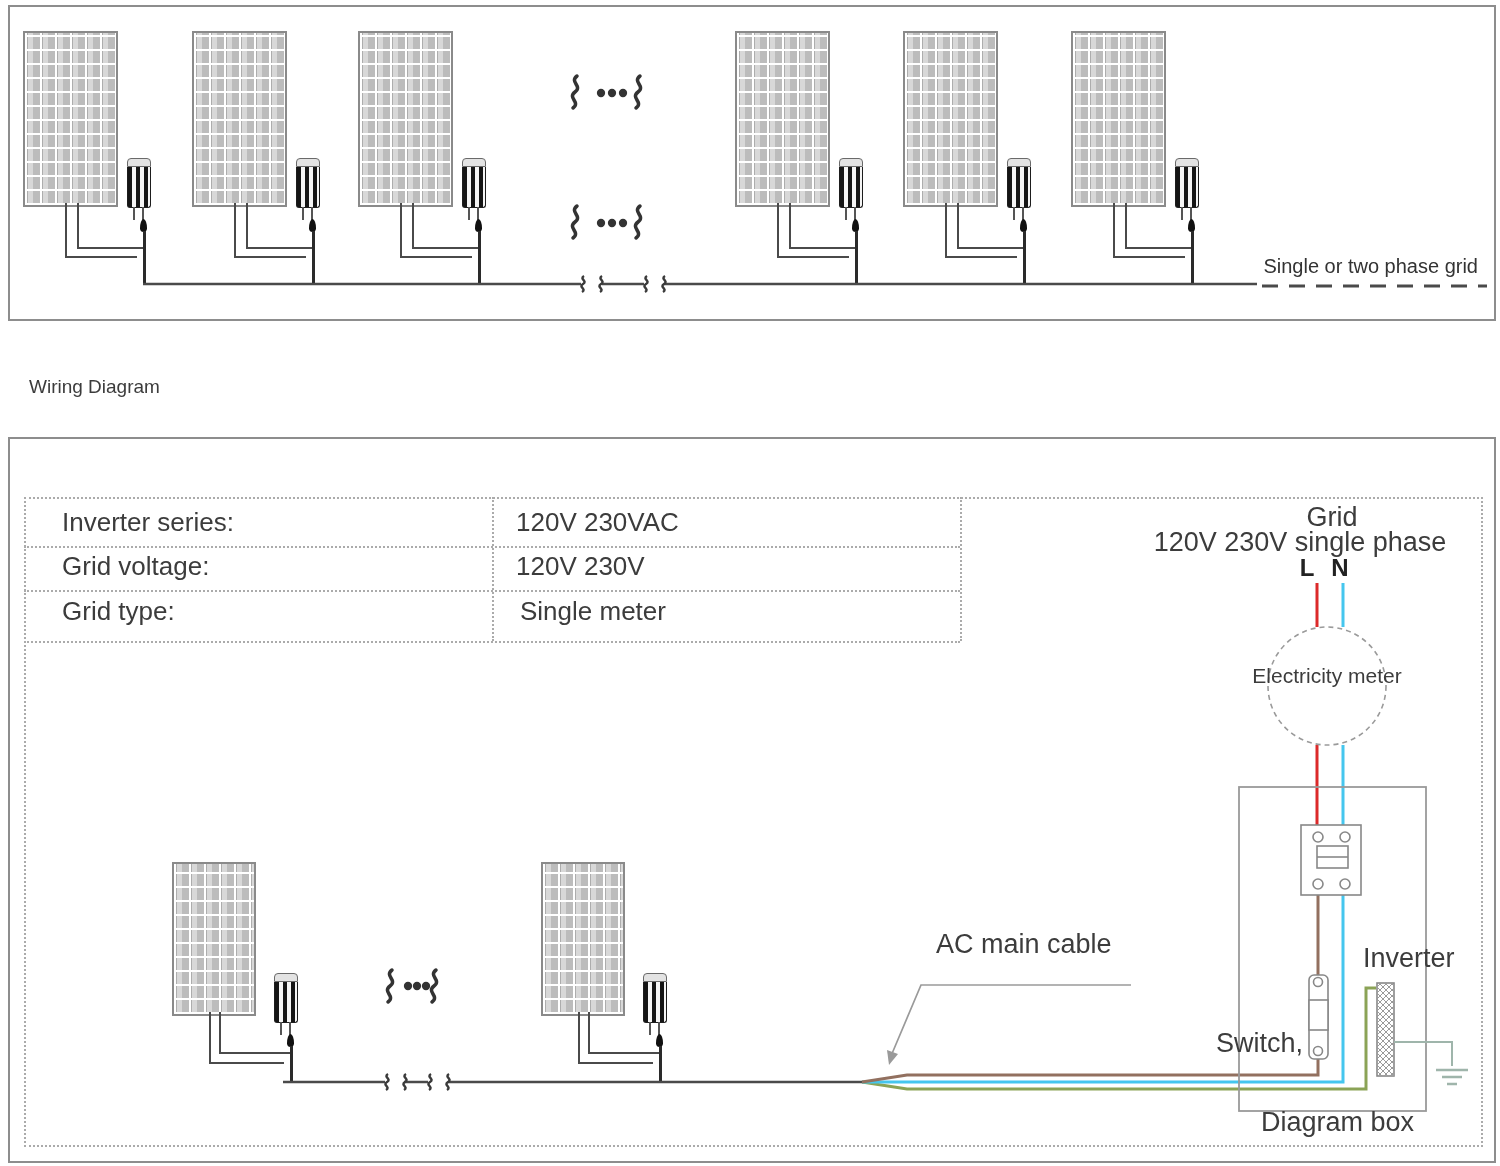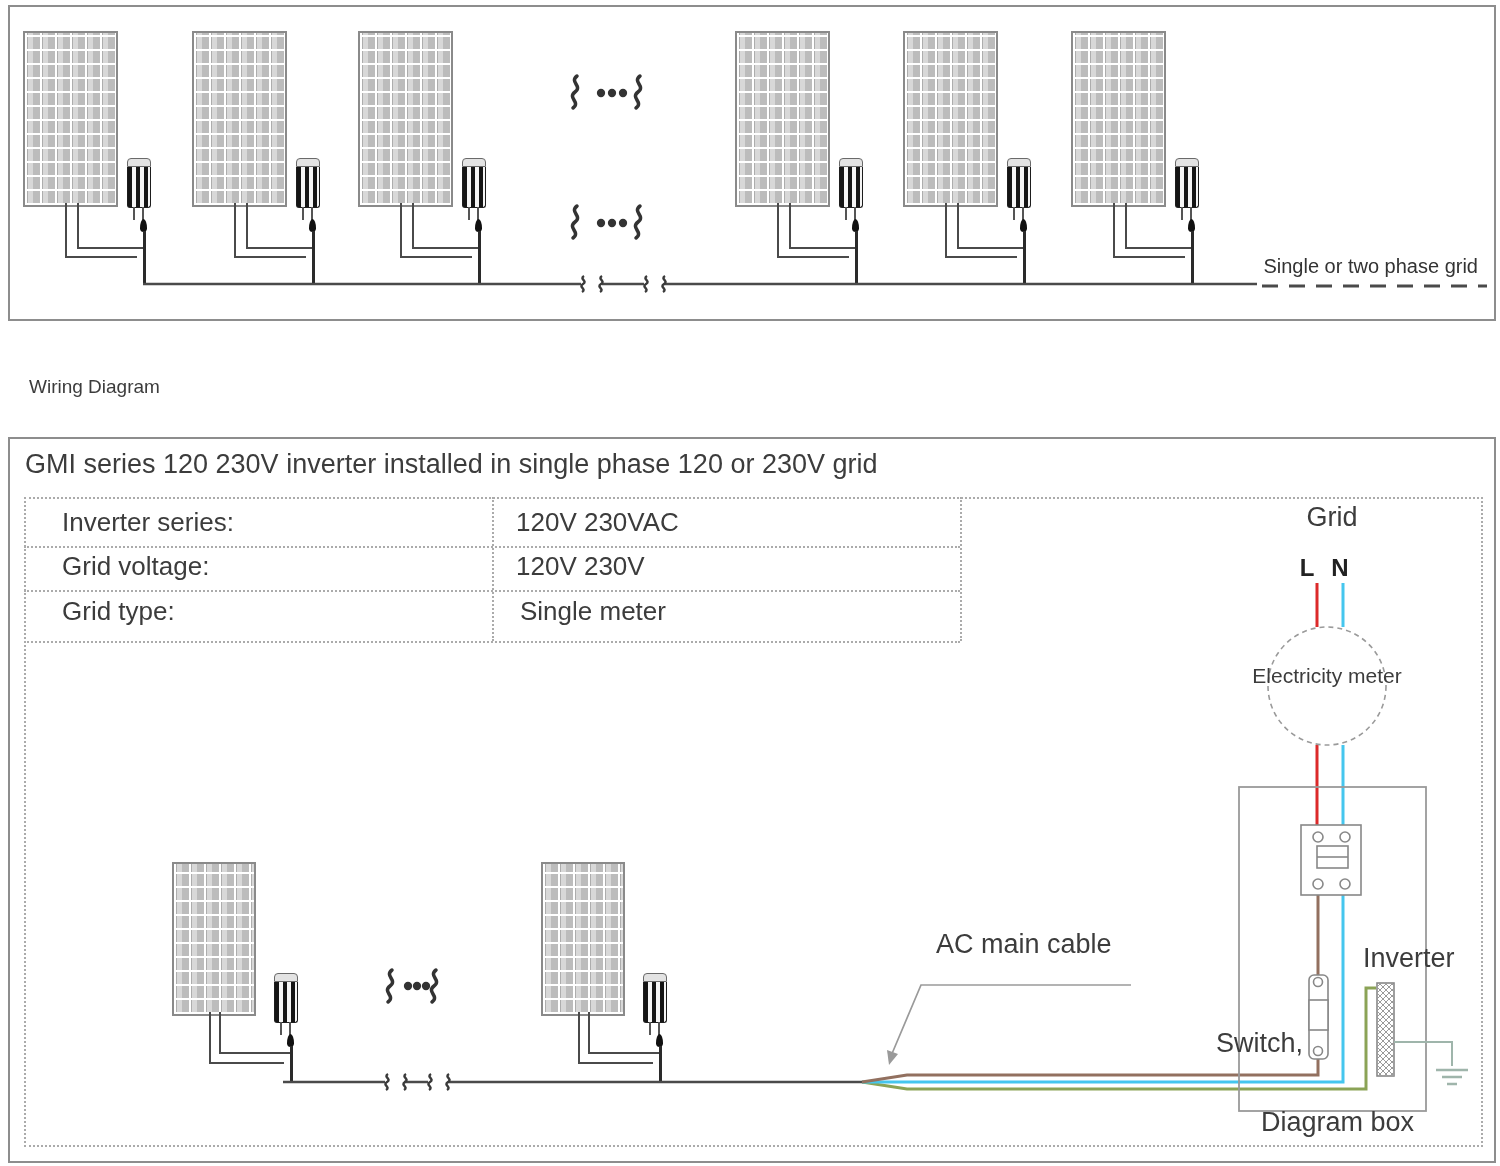--- a/index.html
+++ b/index.html
@@ -236,32 +236,32 @@
     </g>
 
     <g>
       <path d="M1131 985 H921 L891 1056" stroke="#9a9a9a" stroke-width="1.7" fill="none"></path>
       <polygon points="889,1065 898,1054 887,1050" fill="#9a9a9a"></polygon>
     </g>
   </svg>
 
   <div class="lbl f-head" style="left:29px;top:377px;">Wiring Diagram</div>
 
-  <div class="lbl f-title" style="left:25px;top:450px;">GMI series 120 230V inverter installed in single phase 120 or 230V grid</div>
 
   <div class="lbl f-table" style="left:62px;top:508px;">Inverter series:</div>
   <div class="lbl f-table" style="left:516px;top:508px;">120V 230VAC</div>
   <div class="lbl f-table" style="left:62px;top:552px;text-align:right;">Grid voltage:</div>
   <div class="lbl f-table" style="left:516px;top:552px;">120V 230V</div>
   <div class="lbl f-table" style="left:62px;top:597px;">Grid type:</div>
   <div class="lbl f-table" style="left:520px;top:597px;">Single meter</div>
 
   <div class="lbl f-grid-top right" style="left:1252px;top:255px;width:226px;">Single or two phase grid</div>
 
   <div class="lbl f-diag center" style="left:1272px;top:503px;width:120px;">Grid</div>
+  <div class="lbl f-diag center" style="left:1120px;top:528px;width:360px;">120V 230V single phase</div>
   <div class="lbl f-ln center" style="left:1297px;top:555px;width:20px;">L</div>
   <div class="lbl f-ln center" style="left:1330px;top:555px;width:20px;">N</div>
 
   <div class="lbl f-meter center" style="left:1217px;top:664px;width:220px;">Electricity meter</div>
 
   <div class="lbl f-diag" style="left:936px;top:930px;">AC main cable</div>
   <div class="lbl f-diag right" style="left:1198px;top:1008px;width:105px;margin-top:21px;">Switch,</div>
   <div class="lbl f-diag" style="left:1363px;top:944px;">Inverter</div>
   <div class="lbl f-diag" style="left:1261px;top:1108px;">Diagram box</div>
 </div>

